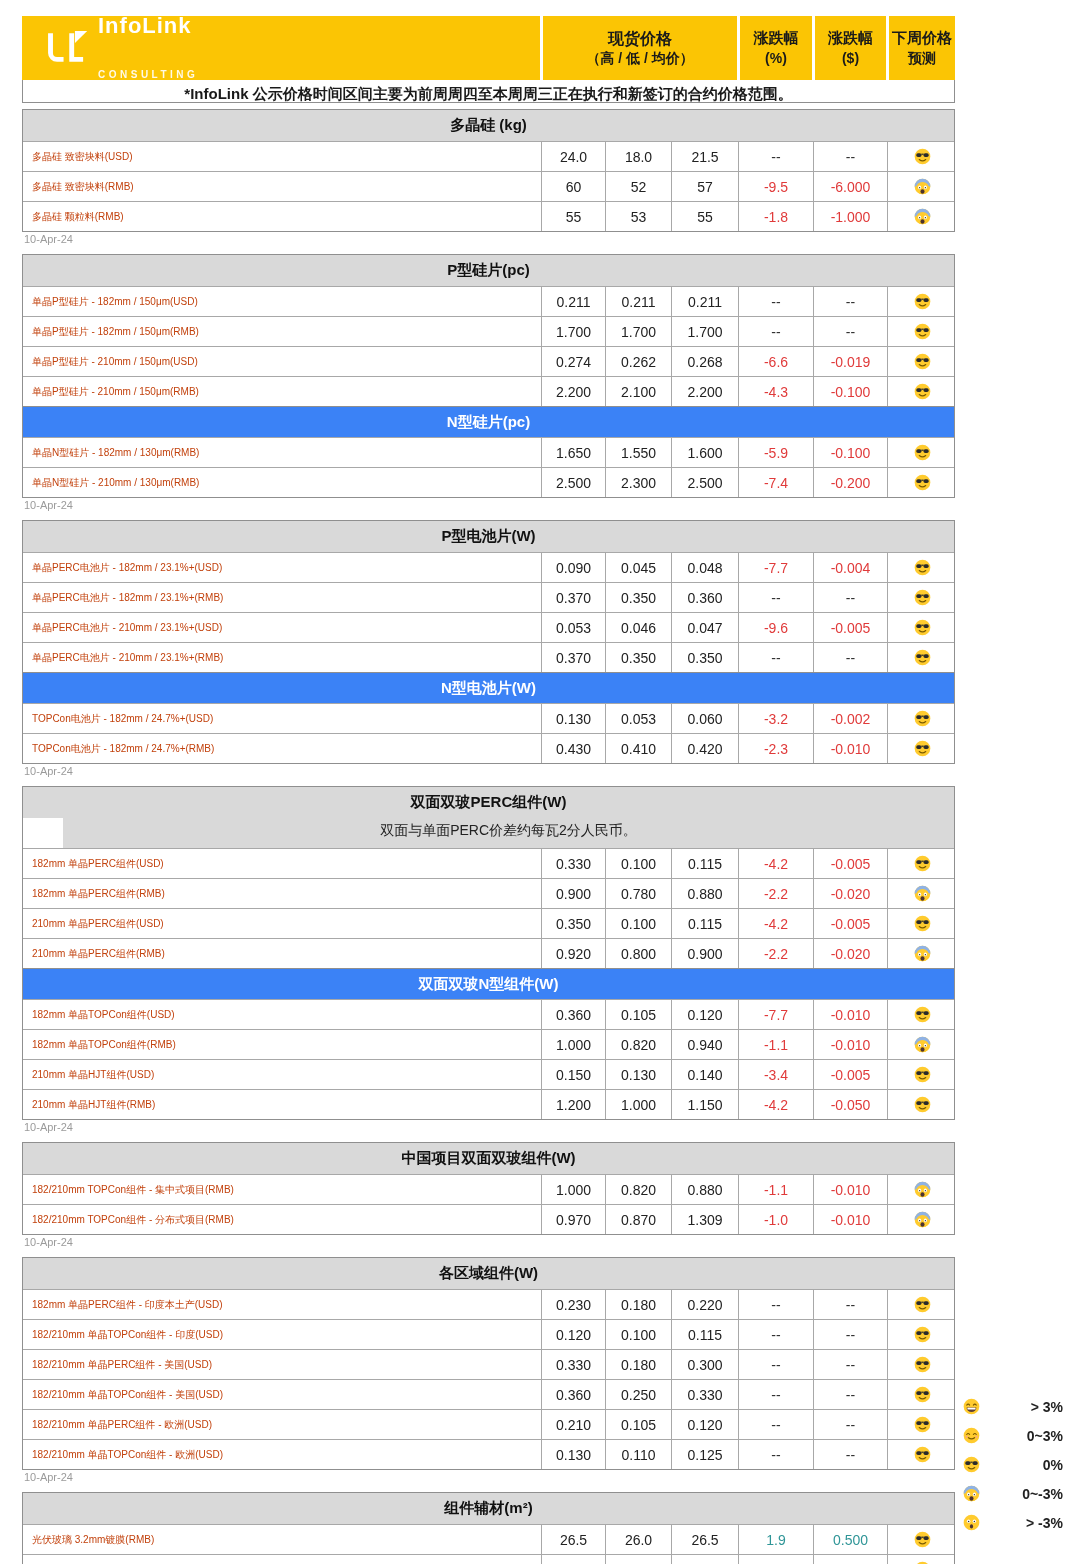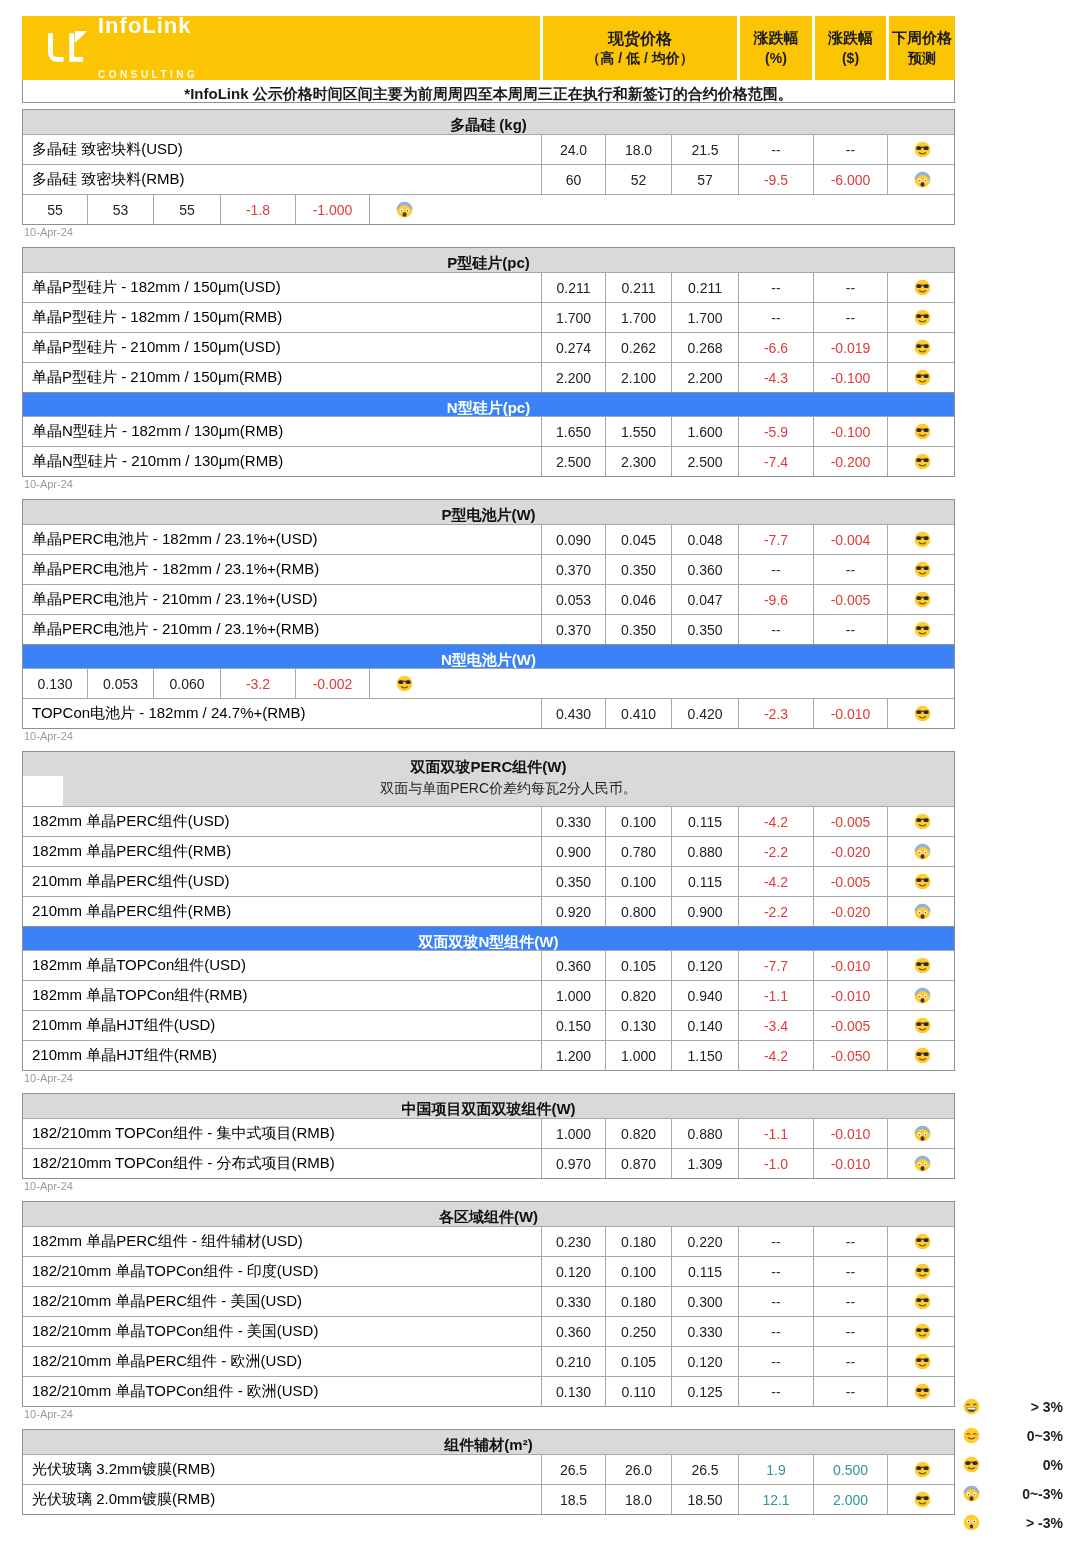--- a/index.html
+++ b/index.html
@@ -24,31 +24,31 @@
   .logo-text{margin-left:10px;display:flex;flex-direction:column;gap:28px;}
   .logo-name{color:#fff;font-size:22px;font-weight:bold;letter-spacing:1px;line-height:22px;}
   .logo-sub{color:rgba(255,255,255,.9);font-size:10px;letter-spacing:3.5px;margin-top:3px;}
 
   
   .note{box-sizing:border-box;height:23px;line-height:28px;text-align:center;font-weight:bold;font-size:15px;
         border:1px solid #8f8f8f;border-top:none;background:#fff;}
 
   
   .group-table{margin-top:6px;border:1px solid #8f8f8f;}
-  .sec-title{box-sizing:border-box;height:24px;line-height:29px;background:#D9D9D9;color:#111;
+  .sec-title{box-sizing:border-box;height:31px;line-height:29px;background:#D9D9D9;color:#111;
              font-weight:bold;font-size:15px;text-align:center;}
   .group-table > div + .sec-title{border-top:1px solid #8f8f8f;}
   .sec-title.dark{background:#3b82f6;color:#ffffff;}
   .sec-sub{box-sizing:border-box;height:30px;line-height:24px;background:#D9D9D9;color:#222;
            font-size:14px;text-align:center;margin-left:40px;}
   .row{display:flex;height:29px;background:#fff;}
   .group-table > * + .row{border-top:1px solid #a8a8a8;}
   .cell{box-sizing:border-box;display:flex;align-items:center;justify-content:center;font-size:14px;color:#222;}
   .cell + .cell{border-left:1px solid #a8a8a8;}
-  .c-name{flex:0 0 518px;justify-content:flex-start;padding-left:9px;font-size:15px;color:#000000;}
+  .c-name{flex:0 0 518px;justify-content:flex-start;padding-left:9px;font-size:10px;color:#c2410c;}
   .c-high{flex:0 0 64px;}
   .c-low{flex:0 0 66px;}
   .c-avg{flex:0 0 67px;}
   .c-pct{flex:0 0 75px;}
   .c-chg{flex:0 0 74px;}
   .c-fc{flex:0 0 69px;}
   .down{color:#E03A3A;}
   .up{color:#2F9597;}
   .flat{color:#333;}
   .date-stamp{height:16px;line-height:15px;font-size:11px;color:#9b9b9b;padding-left:2px;}
@@ -137,20 +137,21 @@
                 <ellipse cx="6.6" cy="11" rx="1.8" ry="2.3" fill="#ffffff"></ellipse>
                 <circle cx="6.6" cy="11.4" r="0.8" fill="#333333"></circle>
                 <ellipse cx="13.4" cy="11" rx="1.8" ry="2.3" fill="#ffffff"></ellipse>
                 <circle cx="13.4" cy="11.4" r="0.8" fill="#333333"></circle>
                 <ellipse cx="10" cy="15.8" rx="2.4" ry="2.7" fill="#4e342e"></ellipse>
               </svg>
             </div>
           </div>
         </div>
         <div class="row">
+          <div class="cell c-name">多晶硅 颗粒料(RMB)</div>
           <div class="cell c-high">55</div>
           <div class="cell c-low">53</div>
           <div class="cell c-avg">55</div>
           <div class="cell c-pct down">-1.8</div>
           <div class="cell c-chg down">-1.000</div>
           <div class="cell c-fc">
             <div>
               <svg class="emoji" viewBox="0 0 20 20">
                 <circle cx="10" cy="10" r="9.2" fill="#FFCB2E"></circle>
                 <path d="M0.8,10 a9.2,9.2 0 0 1 18.4,0 z" fill="#8FB2E4"></path>
@@ -358,20 +359,21 @@
                 <rect x="2.7" y="6.3" width="6.1" height="4.2" rx="2" fill="#2b2b2b"></rect>
                 <rect x="11.2" y="6.3" width="6.1" height="4.2" rx="2" fill="#2b2b2b"></rect>
                 <path d="M8.6,7.3 h2.8" stroke="#2b2b2b" stroke-width="1.4"></path>
                 <path d="M6.2,13.6 q3.8,3.2 7.6,0" stroke="#7a5a00" stroke-width="1.4" fill="none" stroke-linecap="round"></path>
               </svg>
             </div>
           </div>
         </div>
         <div class="sec-title dark">N型电池片(W)</div>
         <div class="row">
+          <div class="cell c-name">TOPCon电池片 - 182mm / 24.7%+(USD)</div>
           <div class="cell c-high">0.130</div>
           <div class="cell c-low">0.053</div>
           <div class="cell c-avg">0.060</div>
           <div class="cell c-pct down">-3.2</div>
           <div class="cell c-chg down">-0.002</div>
           <div class="cell c-fc">
             <div>
               <svg class="emoji" viewBox="0 0 20 20">
                 <circle cx="10" cy="10" r="9.2" fill="#FFCB2E"></circle>
                 <rect x="2.7" y="6.3" width="6.1" height="4.2" rx="2" fill="#2b2b2b"></rect>
@@ -614,21 +616,21 @@
                 <ellipse cx="10" cy="15.8" rx="2.4" ry="2.7" fill="#4e342e"></ellipse>
               </svg>
             </div>
           </div>
         </div>
       </div>
       <div class="date-stamp">10-Apr-24</div>
       <div class="group-table">
         <div class="sec-title">各区域组件(W)</div>
         <div class="row">
-          <div class="cell c-name">182mm 单晶PERC组件 - 组件辅材(USD)</div>
+          <div class="cell c-name">182mm 单晶PERC组件 - 印度本土产(USD)</div>
           <div class="cell c-high">0.230</div>
           <div class="cell c-low">0.180</div>
           <div class="cell c-avg">0.220</div>
           <div class="cell c-pct flat">--</div>
           <div class="cell c-chg flat">--</div>
           <div class="cell c-fc">
             <div>
               <svg class="emoji" viewBox="0 0 20 20">
                 <circle cx="10" cy="10" r="9.2" fill="#FFCB2E"></circle>
                 <rect x="2.7" y="6.3" width="6.1" height="4.2" rx="2" fill="#2b2b2b"></rect>

